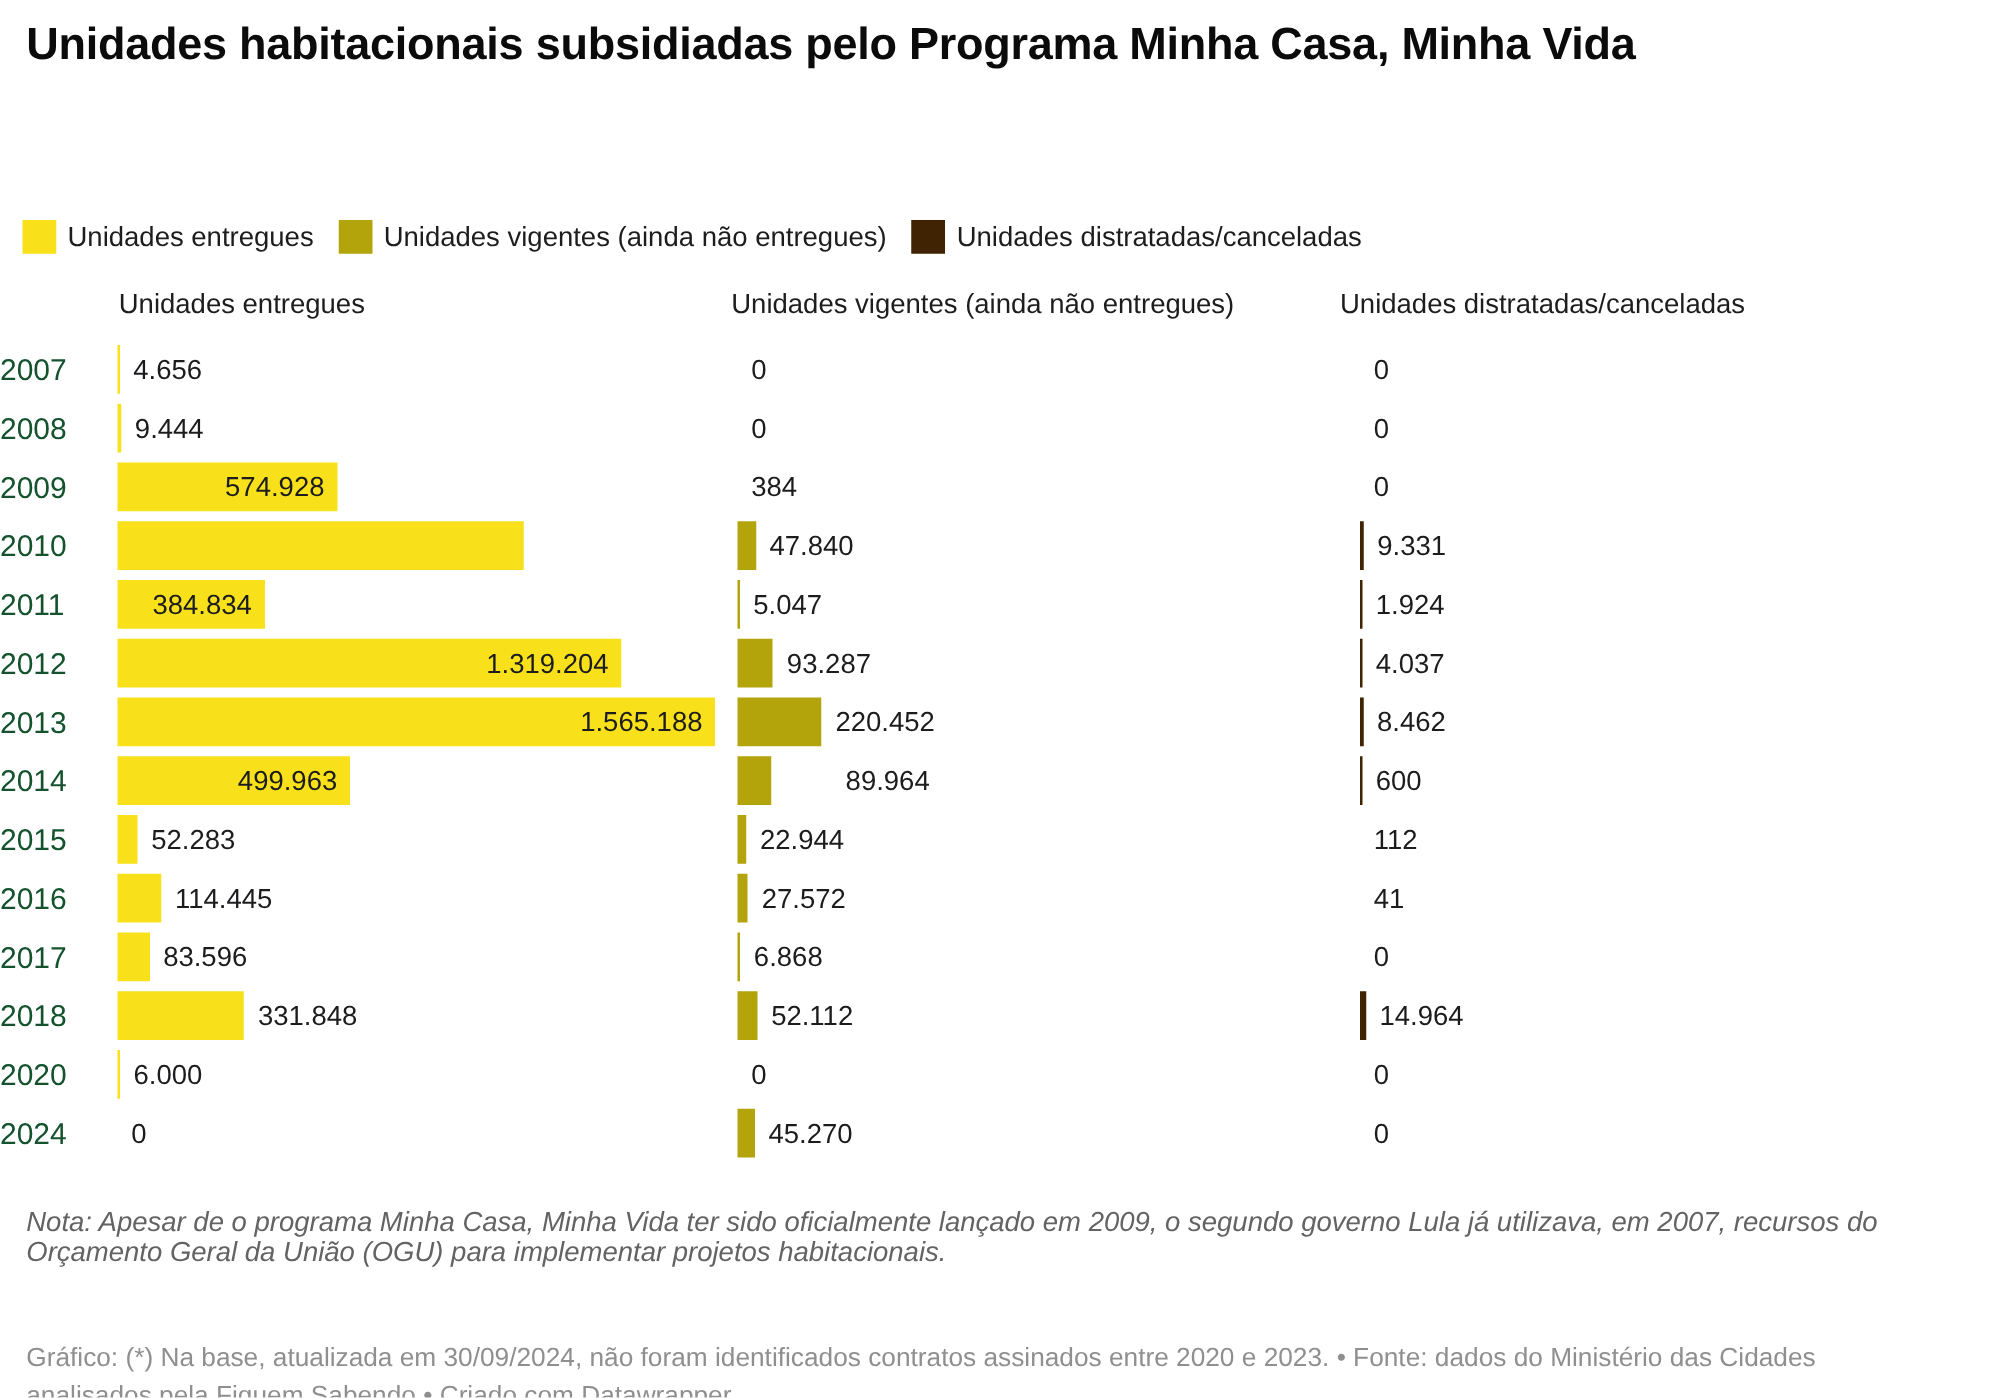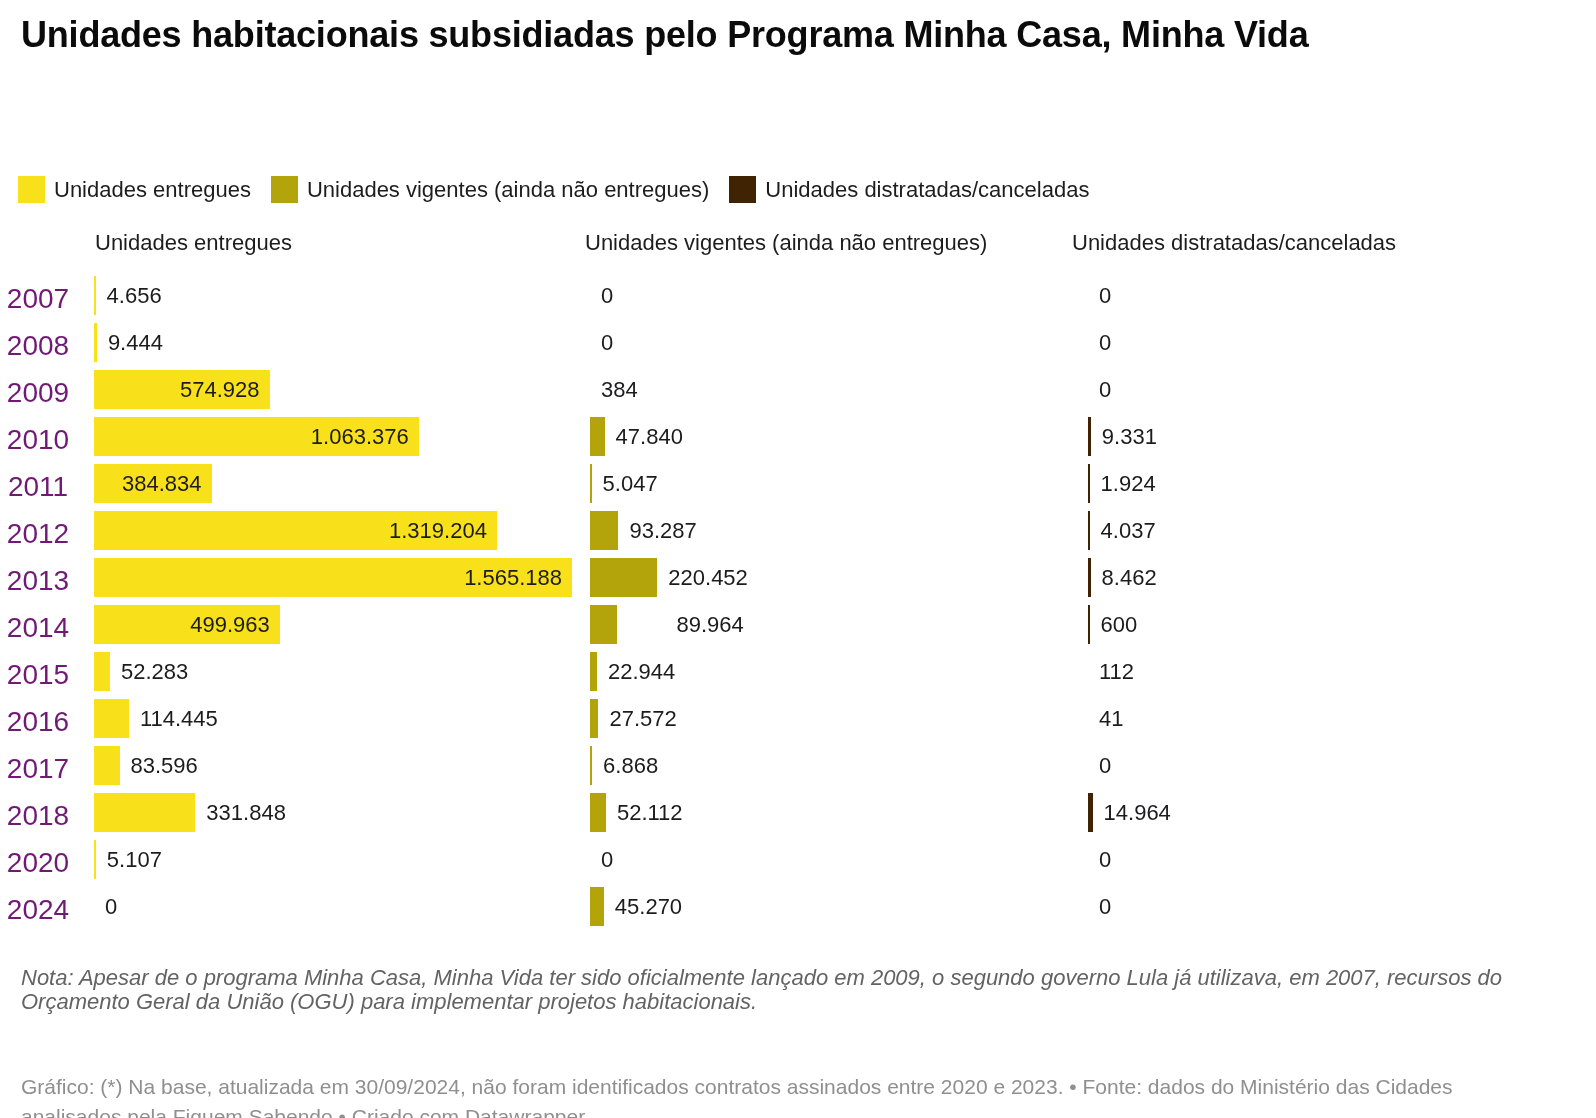--- a/index.html
+++ b/index.html
@@ -9,22 +9,22 @@
   .title{position:absolute;left:21px;top:14px;width:1550px;margin:0;
          font-size:36px;font-weight:bold;color:#0b0b0b;letter-spacing:-0.2px;}
   .subtitle{position:absolute;left:21px;top:84px;width:1525px;margin:0;
             font-size:24px;line-height:34px;color:#333;}
   .legend{position:absolute;left:18px;top:176px;display:flex;align-items:center;gap:20px;}
   .legend-item{display:flex;align-items:center;gap:9px;}
   .swatch{width:27px;height:27px;flex:0 0 auto;}
   .legend-label{font-size:22px;color:#1d1d1d;white-space:nowrap;}
   .plot{position:absolute;left:0;top:226px;width:1596px;height:712px;}
   .col-header{position:absolute;top:4px;font-size:22px;color:#1d1d1d;white-space:nowrap;}
-  .year-label{position:absolute;width:76px;left:0;text-align:center;
-              font-size:28px;color:#701a75;white-space:nowrap;}
+  .year-label{position:absolute;width:76px;left:0;text-align:left;
+              font-size:24px;color:#14532d;white-space:nowrap;}
   .bar{position:absolute;height:39px;}
   .value-label{position:absolute;font-size:22px;color:#1c1c1e;white-space:nowrap;}
   .value-label.inside{text-align:right;}
   .note{position:absolute;left:21px;top:966px;width:1520px;margin:0;
         font-style:italic;font-size:22px;line-height:24px;color:#636363;}
   .byline{position:absolute;left:21px;top:1072px;width:1505px;margin:0;
           font-size:21px;line-height:30px;color:#8f8f8f;}
 </style>
 </head>
 <body>
@@ -61,21 +61,20 @@
       <div class="value-label" style="top: 104px; left: 107.884px;">9.444</div>
       <div class="value-label" style="top: 104px; left: 601px;">0</div>
       <div class="value-label" style="top: 104px; left: 1099px;">0</div>
       <div class="year-label" style="top: 151px;">2009</div>
       <div class="bar" style="left: 94px; top: 144px; width: 175.58px; background: rgb(248, 225, 26);"></div>
       <div class="value-label inside" style="top: 151px; left: 94px; width: 165.58px;">574.928</div>
       <div class="value-label" style="top: 151px; left: 601px;">384</div>
       <div class="value-label" style="top: 151px; left: 1099px;">0</div>
       <div class="year-label" style="top: 198px;">2010</div>
       <div class="bar" style="left: 94px; top: 191px; width: 324.749px; background: rgb(248, 225, 26);"></div>
-      <div class="value-label inside" style="top: 198px; left: 94px; width: 314.749px;">1.063.376</div>
       <div class="bar" style="left: 590px; top: 191px; width: 14.6101px; background: rgb(179, 164, 12);"></div>
       <div class="value-label" style="top: 198px; left: 615.61px;">47.840</div>
       <div class="bar" style="left: 1088px; top: 191px; width: 2.84964px; background: rgb(63, 35, 2);"></div>
       <div class="value-label" style="top: 198px; left: 1101.85px;">9.331</div>
       <div class="year-label" style="top: 245px;">2011</div>
       <div class="bar" style="left: 94px; top: 238px; width: 117.526px; background: rgb(248, 225, 26);"></div>
       <div class="value-label inside" style="top: 245px; left: 94px; width: 107.526px;">384.834</div>
       <div class="bar" style="left: 590px; top: 238px; width: 1.6px; background: rgb(179, 164, 12);"></div>
       <div class="value-label" style="top: 245px; left: 602.6px;">5.047</div>
       <div class="bar" style="left: 1088px; top: 238px; width: 1.6px; background: rgb(63, 35, 2);"></div>
@@ -121,21 +120,21 @@
       <div class="value-label" style="top: 527px; left: 1099px;">0</div>
       <div class="year-label" style="top: 574px;">2018</div>
       <div class="bar" style="left: 94px; top: 567px; width: 101.345px; background: rgb(248, 225, 26);"></div>
       <div class="value-label" style="top: 574px; left: 206.345px;">331.848</div>
       <div class="bar" style="left: 590px; top: 567px; width: 15.9147px; background: rgb(179, 164, 12);"></div>
       <div class="value-label" style="top: 574px; left: 616.915px;">52.112</div>
       <div class="bar" style="left: 1088px; top: 567px; width: 4.56993px; background: rgb(63, 35, 2);"></div>
       <div class="value-label" style="top: 574px; left: 1103.57px;">14.964</div>
       <div class="year-label" style="top: 621px;">2020</div>
       <div class="bar" style="left: 94px; top: 614px; width: 1.83237px; background: rgb(248, 225, 26);"></div>
-      <div class="value-label" style="top: 621px; left: 106.832px;">5.107</div>
+      <div class="value-label" style="top: 621px; left: 106.832px;">6.000</div>
       <div class="value-label" style="top: 621px; left: 601px;">0</div>
       <div class="value-label" style="top: 621px; left: 1099px;">0</div>
       <div class="year-label" style="top: 668px;">2024</div>
       <div class="value-label" style="top: 668px; left: 105px;">0</div>
       <div class="bar" style="left: 590px; top: 661px; width: 13.8252px; background: rgb(179, 164, 12);"></div>
       <div class="value-label" style="top: 668px; left: 614.825px;">45.270</div>
       <div class="value-label" style="top: 668px; left: 1099px;">0</div>
     </div>
 
   <p class="note">Nota: Apesar de o programa Minha Casa, Minha Vida ter sido oficialmente lançado em 2009, o segundo governo Lula já utilizava, em 2007, recursos do Orçamento Geral da União (OGU) para implementar projetos habitacionais.</p>

